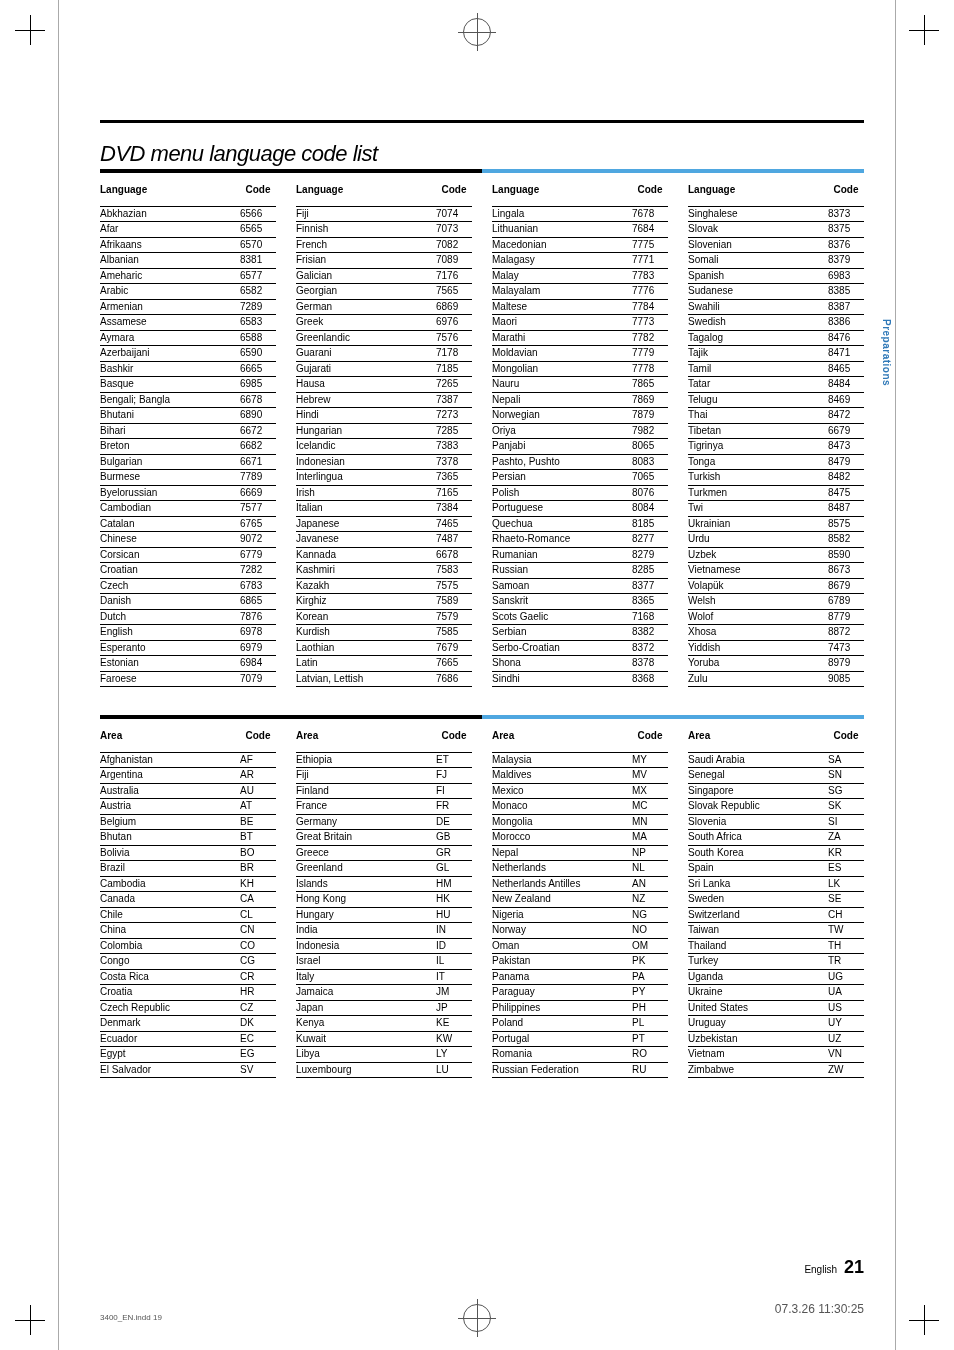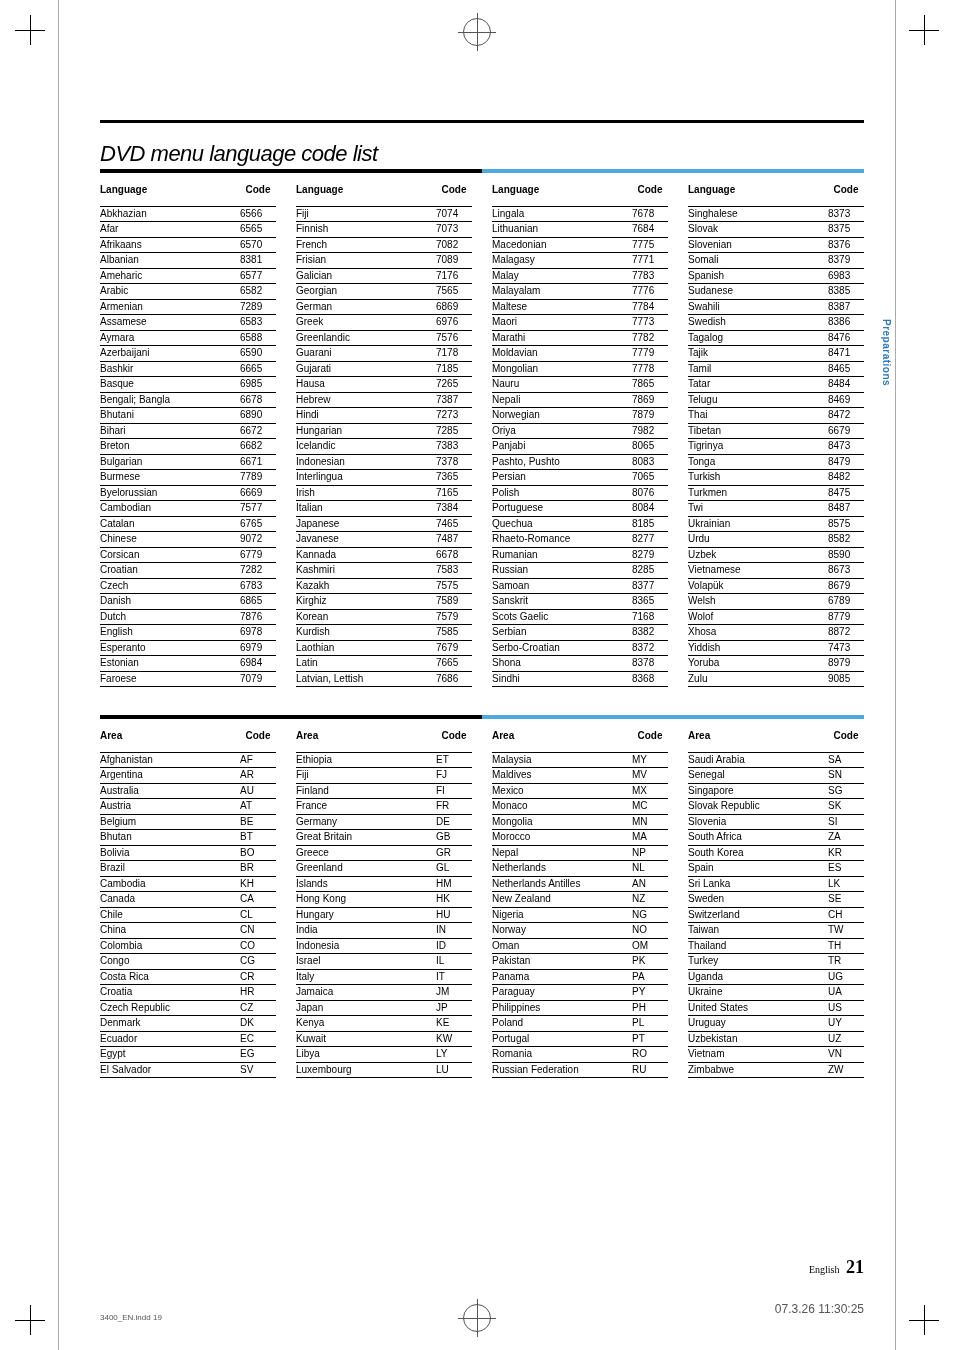--- a/index.html
+++ b/index.html
@@ -65,21 +65,20 @@
     font-size: 10px;
     font-weight: bold;
     color: #3079b8;
     letter-spacing: 0.5px;
   }
   .footer {
     position: absolute;
     bottom: 72px;
     right: 90px;
     font-size: 10px;
-    font-family: Liberation Serif, serif;
   }
   .footer .pg {
     font-size: 18px;
     font-weight: bold;
     margin-left: 4px;
   }
   .print-left {
     position: absolute;
     left: 100px;
     bottom: 28px;

